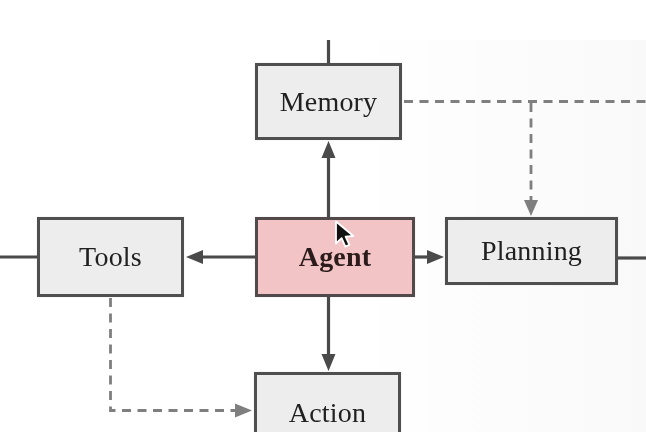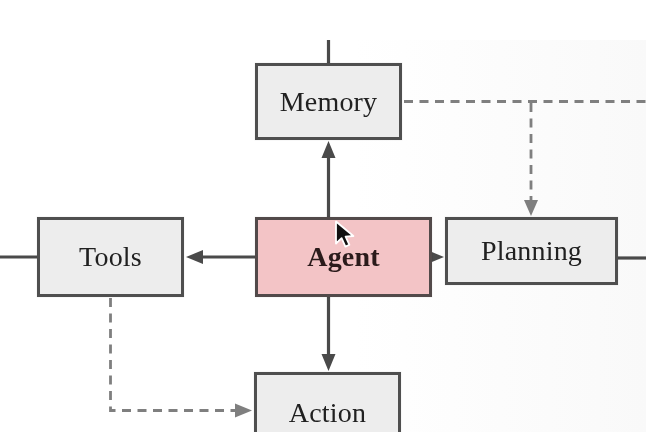--- a/index.html
+++ b/index.html
@@ -31,21 +31,21 @@
     display: flex;
     align-items: center;
     justify-content: center;
     font-size: 28px;
     color: #212121;
     letter-spacing: 0.2px;
     box-shadow: 0 0 0 0.5px rgba(0,0,0,0.06);
   }
   .node-memory   { left: 255px; top: 23px;  width: 147px; height: 77px; }
   .node-tools    { left: 37px;  top: 177px; width: 147px; height: 80px; }
-  .node-agent    { left: 255px; top: 177px; width: 177px; height: 80px; text-align: center; }
+  .node-agent    { left: 255px; top: 177px; width: 160px; height: 80px; text-align: center; }
   .node-planning { left: 445px; top: 177px; width: 173px; height: 68px; }
   .node-action   { left: 254px; top: 332px; width: 147px; height: 81px; align-items: center; }
   .cursor {
     position: absolute;
     left: 334px;
     top: 180px;
     width: 24px;
     height: 30px;
     pointer-events: none;
   }

